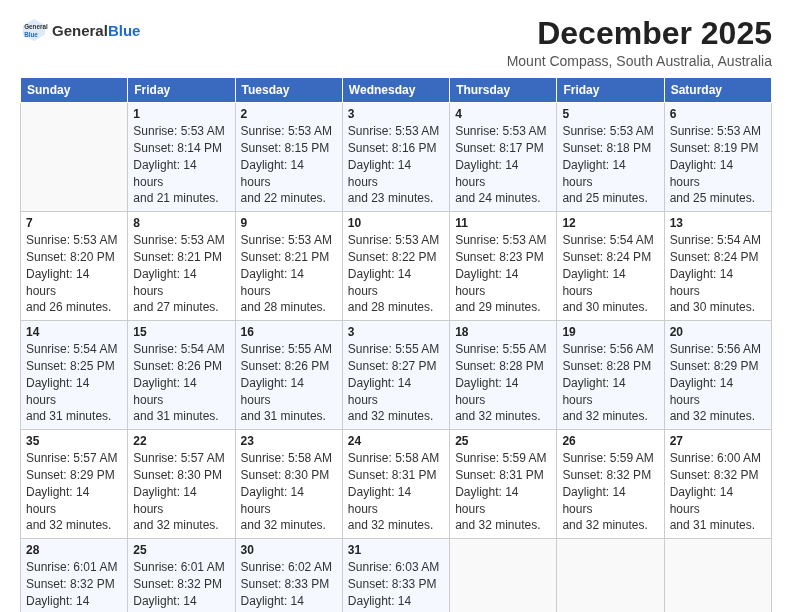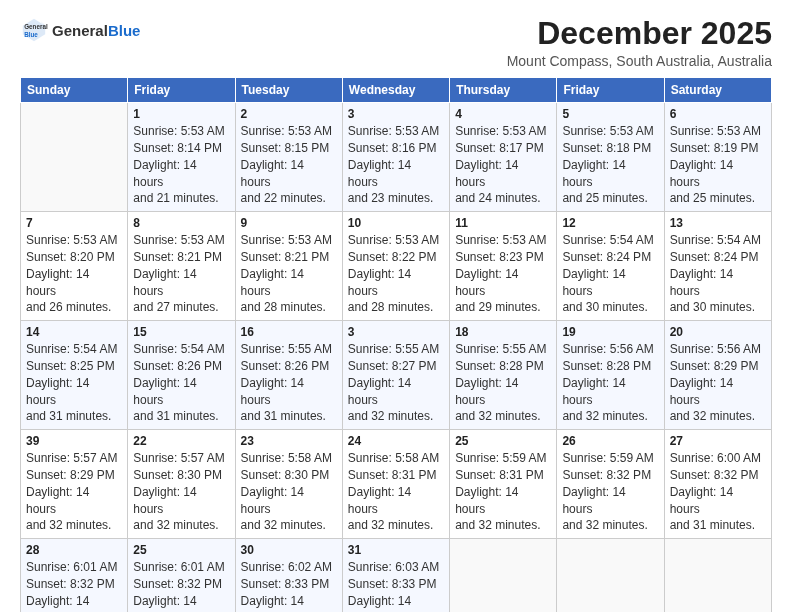--- a/index.html
+++ b/index.html
@@ -209,21 +209,21 @@
             <div class="day-num">19</div>
             <div class="day-info">Sunrise: 5:56 AM<br>Sunset: 8:28 PM<br>Daylight: 14 hours<br>and 32 minutes.</div>
           </td>
           <td>
             <div class="day-num">20</div>
             <div class="day-info">Sunrise: 5:56 AM<br>Sunset: 8:29 PM<br>Daylight: 14 hours<br>and 32 minutes.</div>
           </td>
         </tr>
         <tr>
           <td>
-            <div class="day-num">39</div>
+            <div class="day-num">35</div>
             <div class="day-info">Sunrise: 5:57 AM<br>Sunset: 8:29 PM<br>Daylight: 14 hours<br>and 32 minutes.</div>
           </td>
           <td>
             <div class="day-num">22</div>
             <div class="day-info">Sunrise: 5:57 AM<br>Sunset: 8:30 PM<br>Daylight: 14 hours<br>and 32 minutes.</div>
           </td>
           <td>
             <div class="day-num">23</div>
             <div class="day-info">Sunrise: 5:58 AM<br>Sunset: 8:30 PM<br>Daylight: 14 hours<br>and 32 minutes.</div>
           </td>

